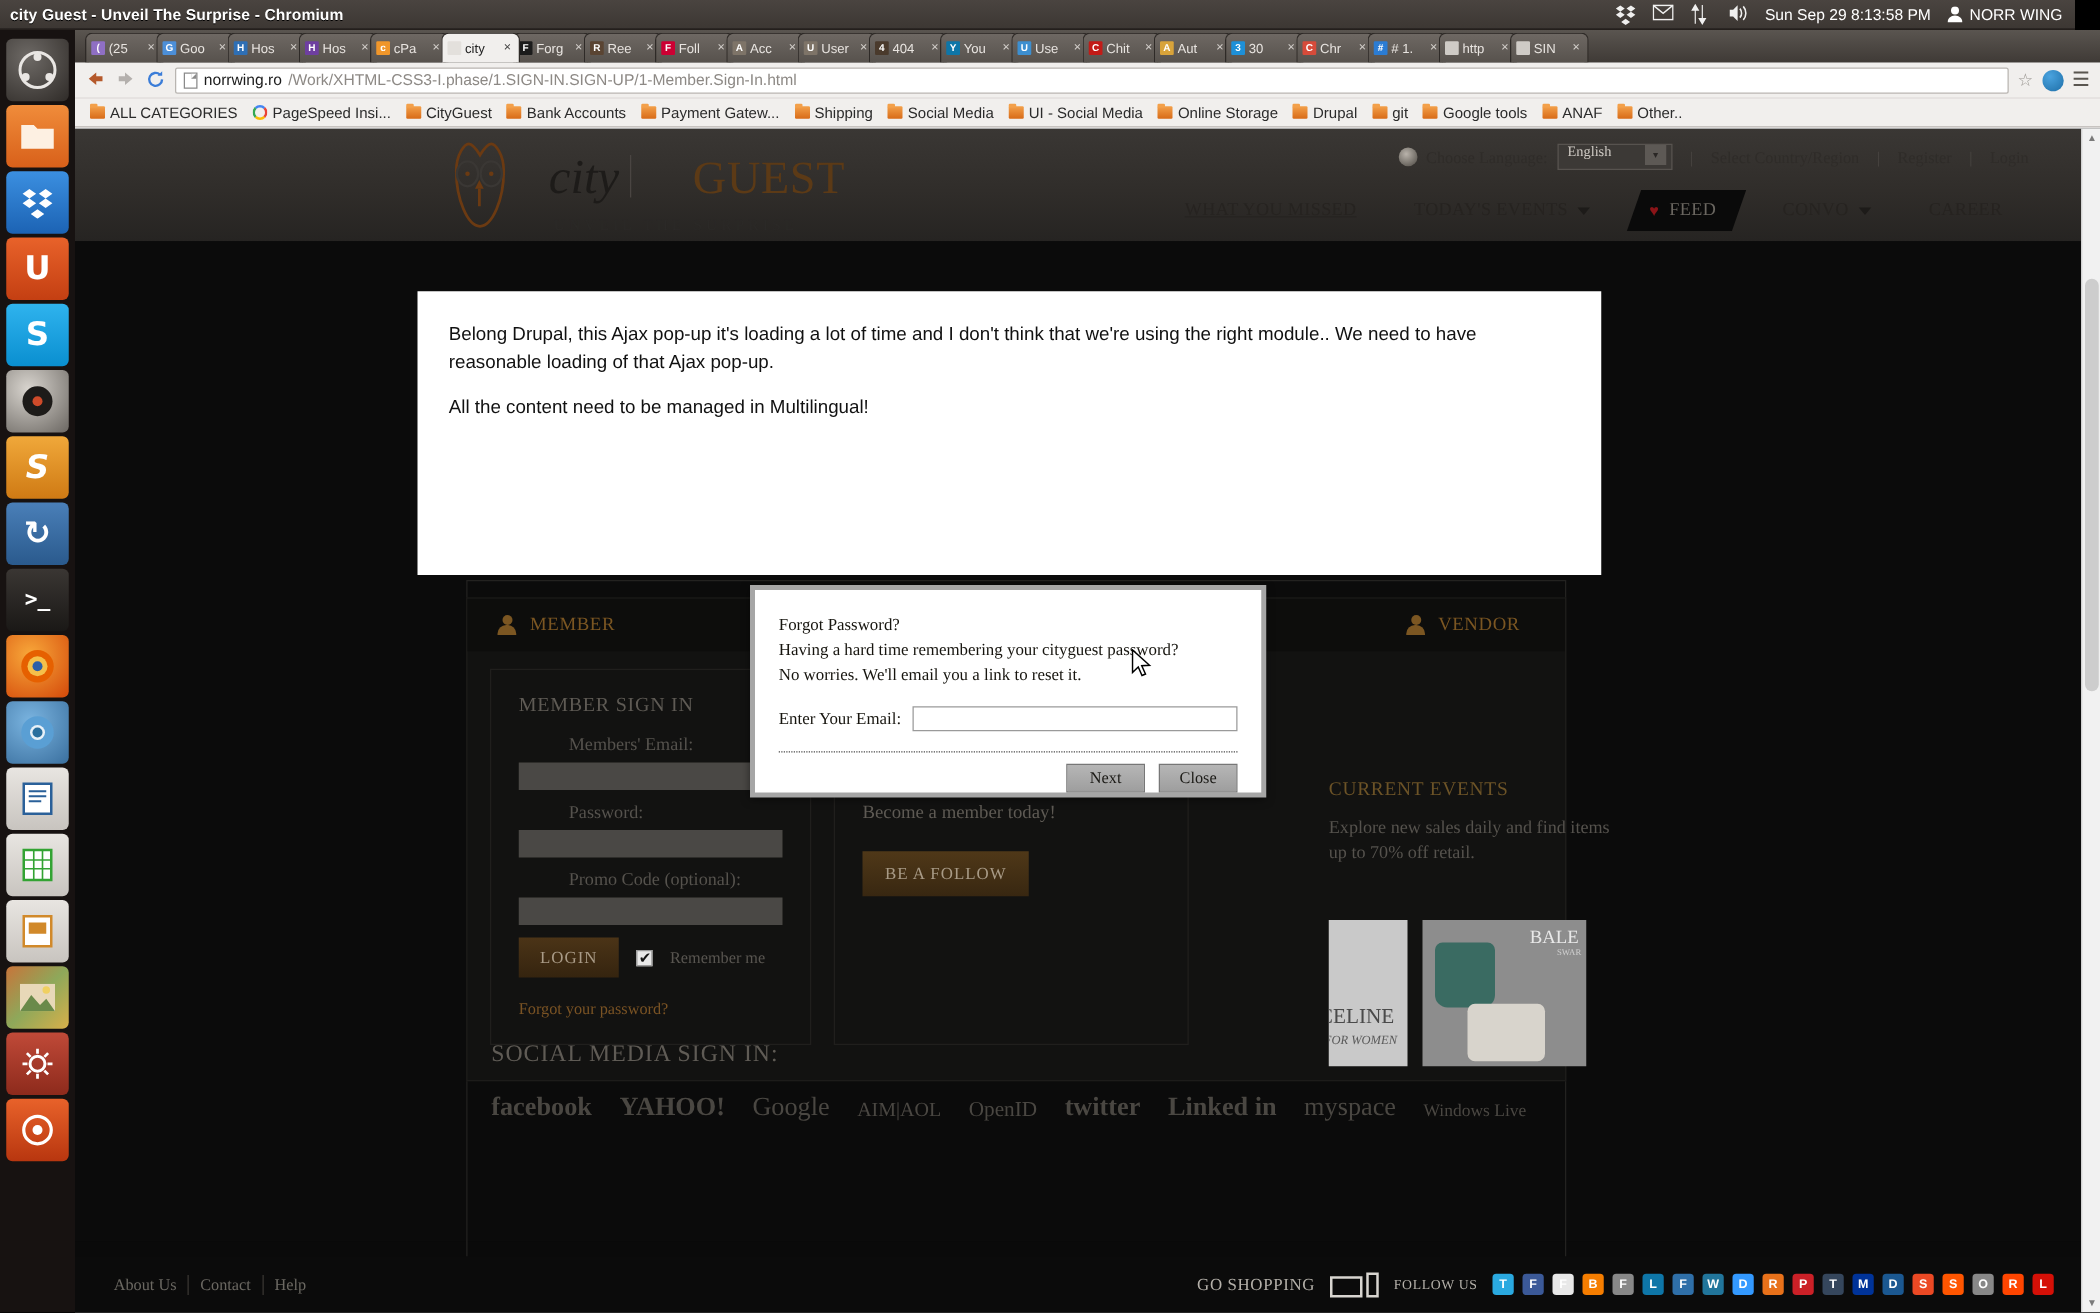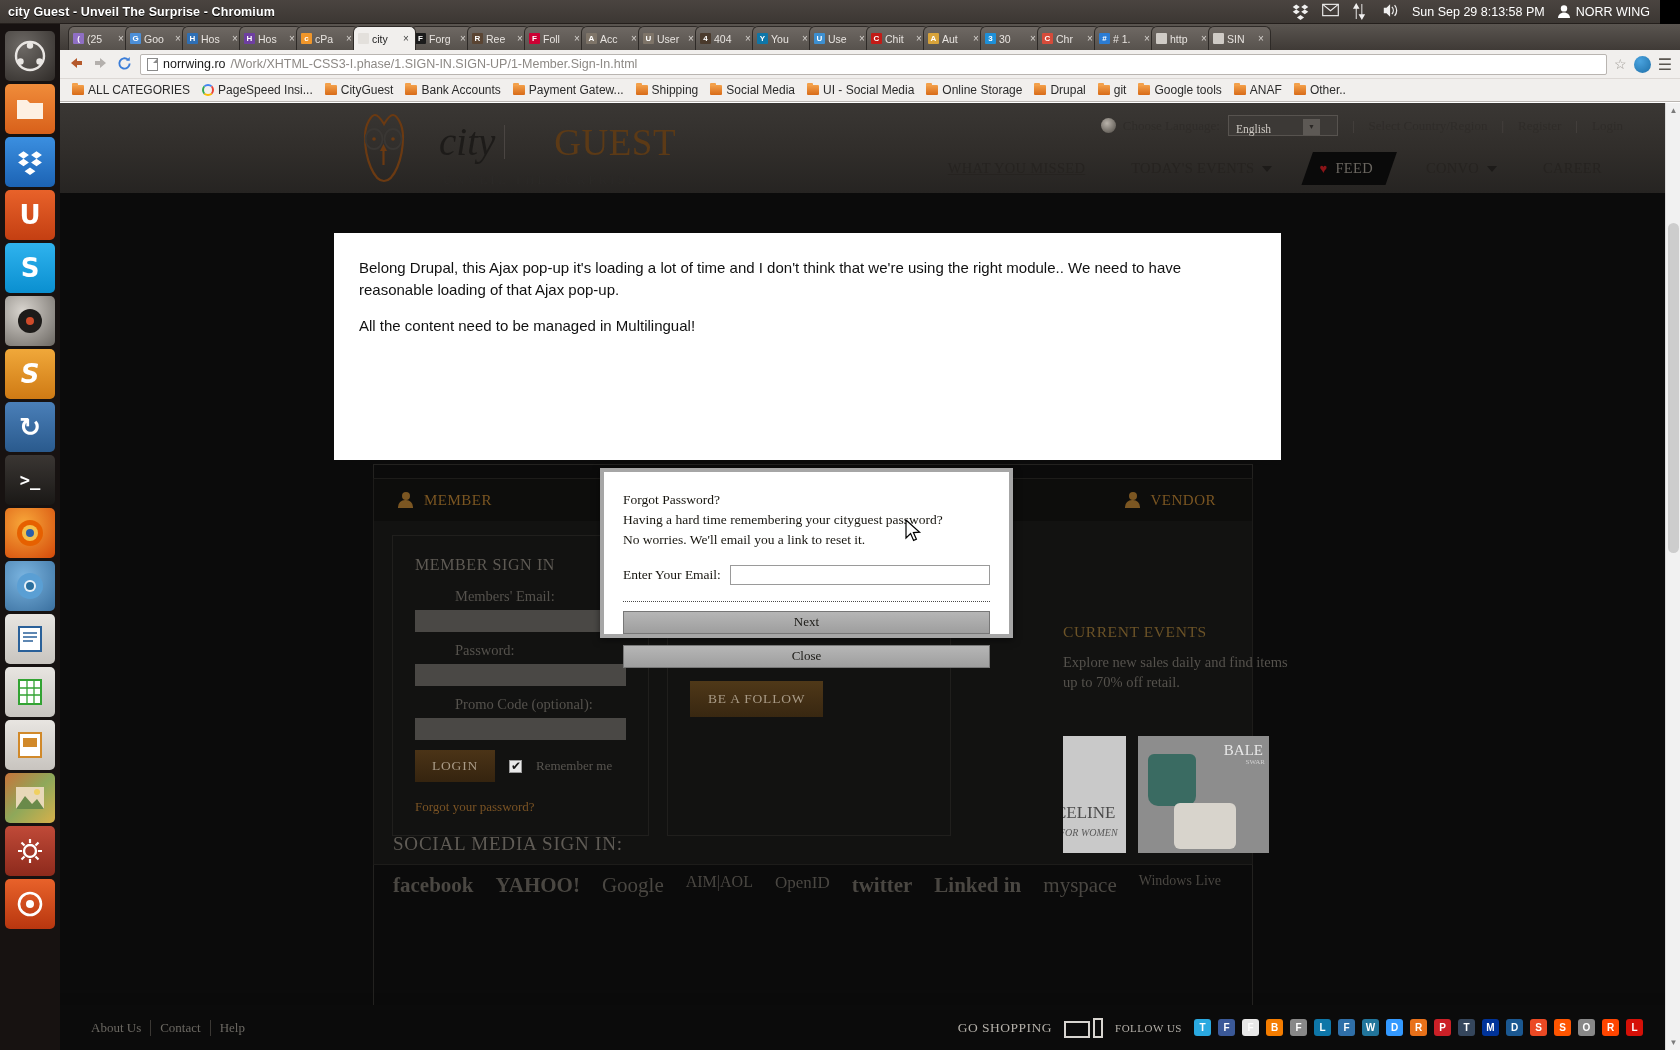--- a/index.html
+++ b/index.html
@@ -128,22 +128,22 @@
   .owl { width: 78px; height: 74px; position: relative; }
   #wordmark { padding-top: 10px; }
   #wordmark .w1 { font-family: "Liberation Serif", serif; font-style: italic; font-size: 39px; color: #1d1b19; line-height: 1; }
   #wordmark .bar { display:inline-block; width:1px; height:34px; background:#4a4542; margin: 0 9px -4px; }
   #wordmark .w2 { font-family: "Liberation Serif", serif; font-size: 37px; color: #5c3a16; letter-spacing: .5px; margin-left: 40px; }
   #wordmark .tag { font-family: "Liberation Serif", serif; font-size: 12.5px; color: #2b2927; letter-spacing: 3.2px; margin-top: 9px; margin-left: 4px; }
 
   #topnav { position: absolute; right: 42px; top: 12px; display: flex; align-items: center; gap: 0; font-family:"Liberation Serif",serif; font-size: 13px; color: #2d2a27;}
   #topnav .globe { width: 15px; height: 15px; border-radius:50%; background: radial-gradient(circle at 40% 35%, #b9b3ab, #4b4741); margin-right:7px; display:inline-block;}
   #langsel {
-    margin-left: 8px; width: 110px; height: 21px; background: #3c3936; border: 1px solid #57534f;
-    display: flex; align-items: flex-end; justify-content: space-between; padding: 0 17px 0 7px;
+    margin-left: 8px; width: 92px; height: 21px; background: #3c3936; border: 1px solid #57534f;
+    display: flex; align-items: flex-start; justify-content: space-between; padding: 0 4px 0 7px;
     font-size: 11.5px; color: #cfcac4; font-family:"Liberation Serif",serif;
   }
   #langsel .arrow { width: 17px; height: 16px; background: #5d5955; display:flex;align-items:center;justify-content:center;font-size:7px;color:#2a2725;}
   #topnav .sep { margin: 0 14px; color: #4a4643; }
   #topnav .lnk { color: #2f2c29; }
 
   #mainnav { position: absolute; right: 40px; top: 57px; display: flex; align-items: center; font-family:"Liberation Serif",serif; font-size: 14.5px; color: #262320; letter-spacing:.3px;}
   #mainnav .item { padding: 0 23px; position: relative; display:flex; align-items:center; gap:8px;}
   #mainnav .item.missed { text-decoration: underline; }
   #mainnav .caret { width:0;height:0;border-left:5px solid transparent;border-right:5px solid transparent;border-top:6px solid #1d1b19;}
@@ -195,21 +195,21 @@
 
   #eventsbox { position:absolute; left: 1003px; top: 430px; width: 240px; }
   .evttitle { font-family:"Liberation Serif",serif; font-size: 15.5px; color: #6c5327; letter-spacing:.6px; }
   .evttext { font-family:"Liberation Serif",serif; font-size: 14.5px; color: #55524d; line-height: 1.35; margin-top: 12px; }
   #evtimgs { position:absolute; left: 1003px; top: 543px; display: flex; gap: 12px; }
   .evtimg1 { width: 63px; height: 117px; background: #c9c9c9; position: relative; overflow:hidden;}
   .evtimg2 { width: 131px; height: 117px; background: #8d8d8d; position:relative; overflow:hidden;}
 
   #socialsign { position: absolute; left: 333px; top: 640px; width: 880px; }
   .sstitle { font-family:"Liberation Serif",serif; font-size: 19px; color: #5f5b55; letter-spacing: .8px; }
-  #ssicons { display:flex; align-items:flex-start; gap: 22px; margin-top: 18px; color:#4a4742; }
+  #ssicons { display:flex; align-items:flex-end; gap: 22px; margin-top: 18px; color:#4a4742; }
   #ssicons span { font-size: 21px; font-family:"Liberation Serif",serif; color:#4a4742; white-space:nowrap;}
 
   #panelframe { position:absolute; left:313px; top:271px; width:880px; height:610px; border:1px solid #232220; }
 
   
   #sitefooter {
     position: absolute; bottom: 0; left: 0; width: 1605px; height: 45px;
     background: #0b0b0b; display:flex; align-items:center; padding: 0 22px;
     font-family:"Liberation Serif",serif; font-size: 13px; color:#6b6862;
   }
@@ -230,21 +230,21 @@
     background: #a6a6a6; padding: 4px; z-index: 30;
     box-shadow: 0 2px 7px rgba(0,0,0,.5);
   }
   #modal .inner { background:#fff; width:100%; height:100%; padding: 18px 19px 12px; position:relative;
                   font-family:"Liberation Serif",serif; color:#17150f; }
   #modal .mline { font-size: 13.5px; line-height: 1.47; }
   #modal .emailrow { display:flex; align-items:center; gap:9px; margin-top: 15px; }
   #modal .emaillabel { font-size: 13.5px; }
   #modal .emailinput { flex:1 1 auto; height: 20px; border:1px solid #9a9a9a; background:#fff; }
   #modal .divider { border-top: 1px dotted #4a4a4a; margin: 16px 0 9px; }
-  #modal .btnrow { display:flex; justify-content:flex-end; gap: 11px; flex-direction: column; }
+  #modal .btnrow { display:flex; justify-content:flex-end; gap: 11px; }
   #modal .mbtn { min-width: 63px; height: 23px; background: linear-gradient(to bottom,#b6b6b6,#9e9e9e);
                  border: 1px solid #777; font-family:"Liberation Serif",serif; font-size:13px; color:#1b1a16;
                  display:flex; align-items:center; justify-content:center; }
 
   #cursor { position:absolute; left: 905px; top: 519px; z-index: 60; }
 </style>
 </head>
 <body>
 
 <div id="unity-panel">

